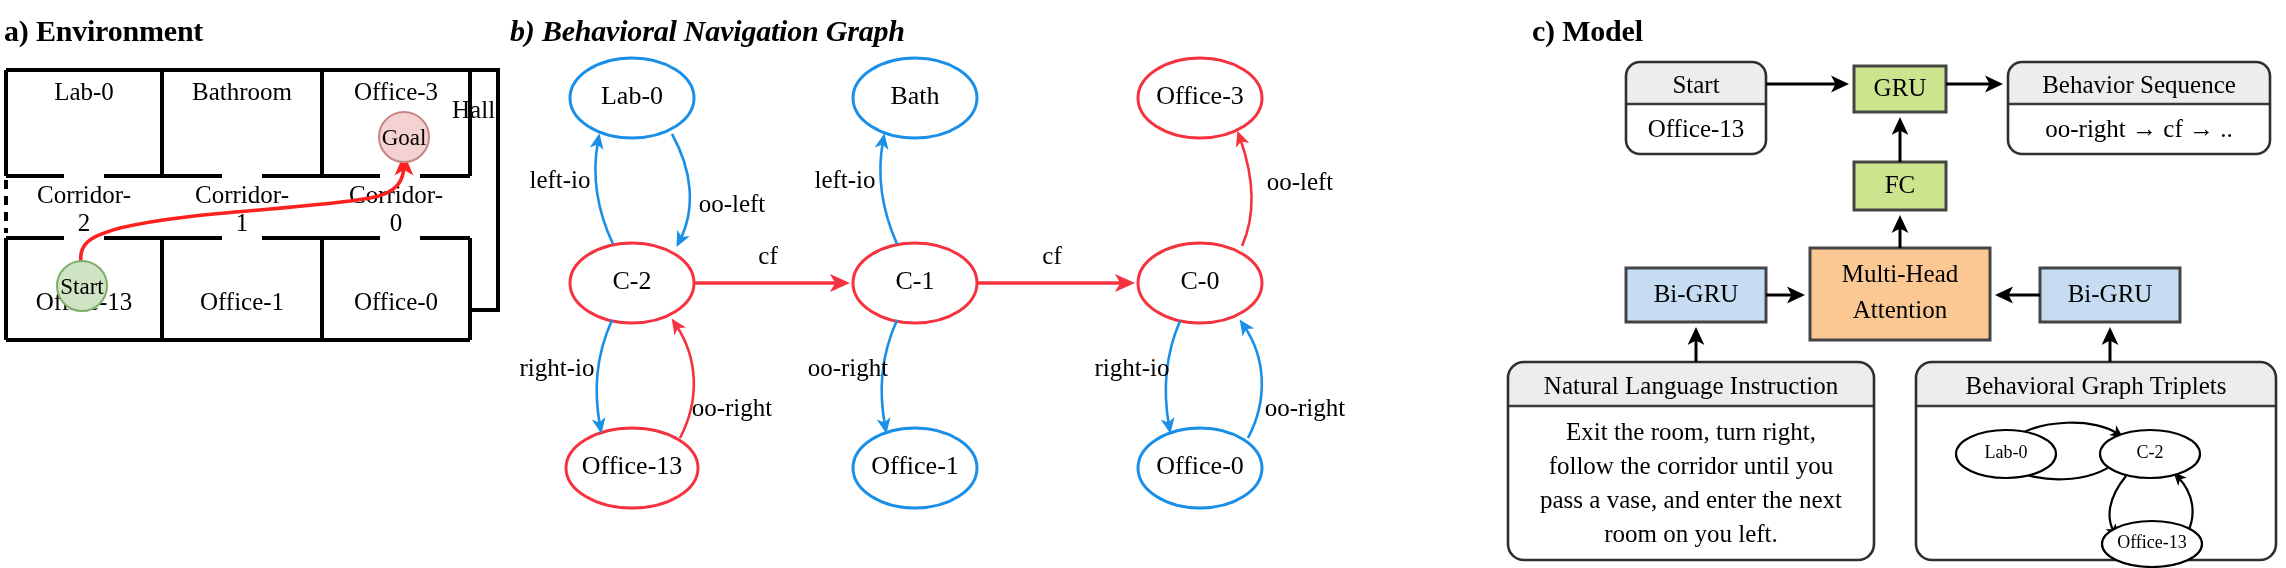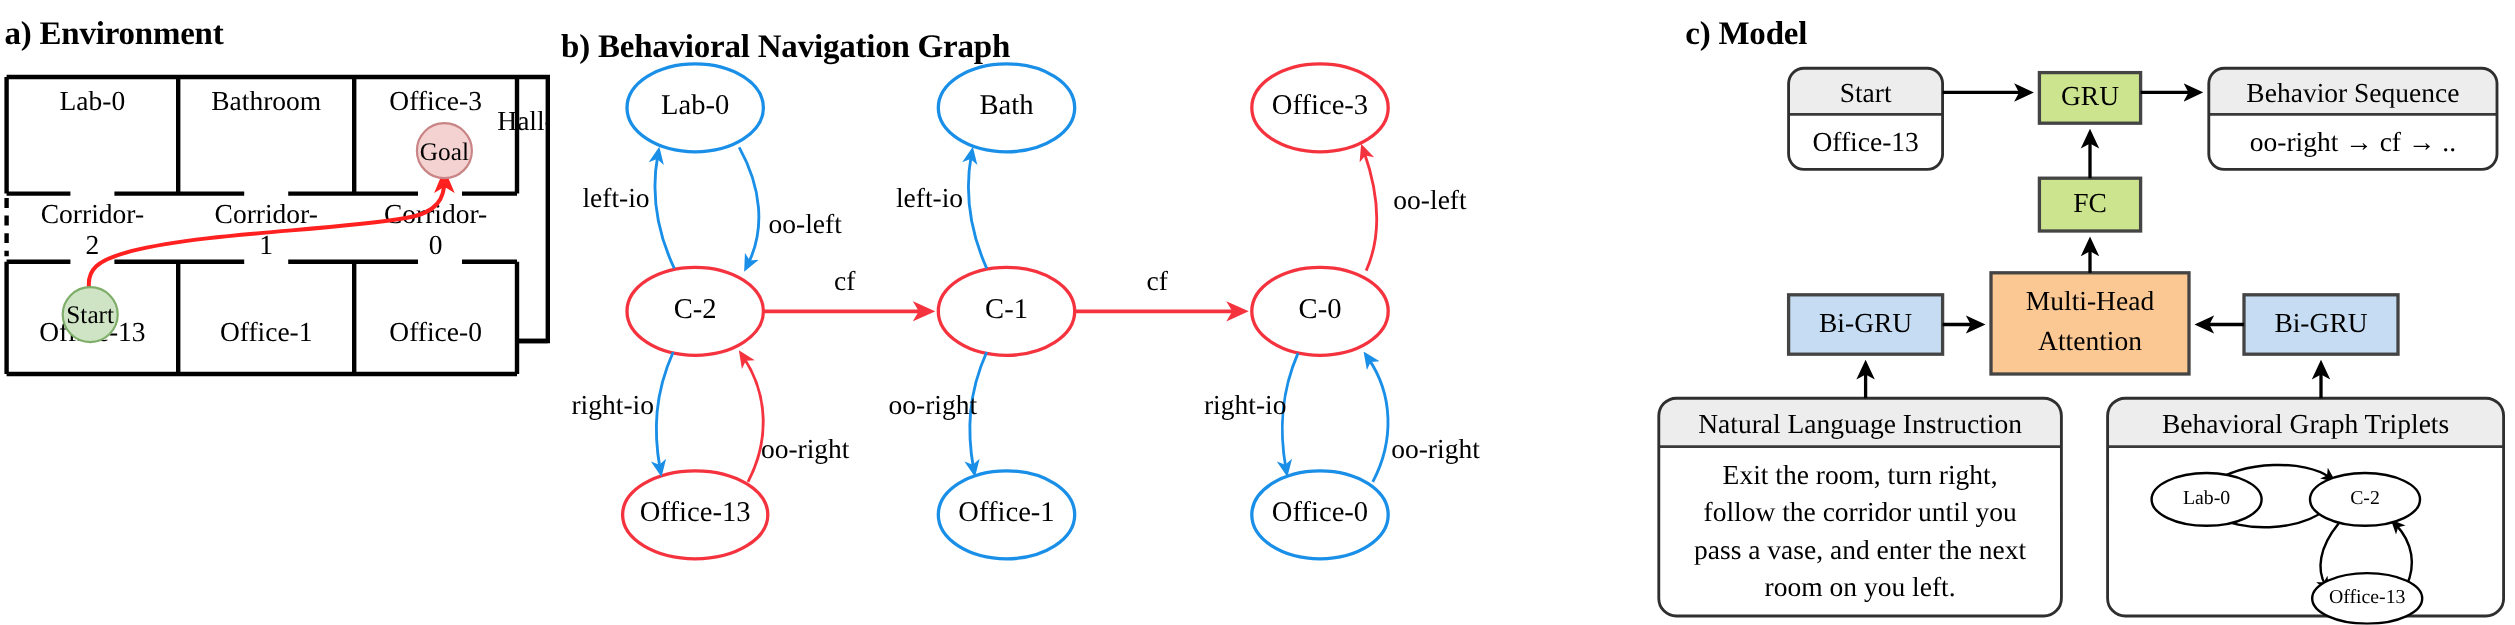--- a/index.html
+++ b/index.html
@@ -43,21 +43,21 @@
     text-anchor: middle;
   }
   .marker-label {
     font-family: "Liberation Serif", "DejaVu Serif", serif;
     font-size: 23px;
     fill: #000;
     text-anchor: middle;
   }
   
   #panel-b { left: 500px; width: 1000px; height: 568px; }
-  #panel-b-title { left: 10px; top: 26px; }
+  #panel-b-title { left: 10px; top: 14px; font-style: italic; }
   .bng-svg { position: absolute; left: 0; top: 40px; }
   .node-label {
     font-family: "Liberation Serif", "DejaVu Serif", serif;
     font-size: 26px;
     fill: #000;
     text-anchor: middle;
     dominant-baseline: middle;
   }
   .edge-label {
     font-family: "Liberation Serif", "DejaVu Serif", serif;

